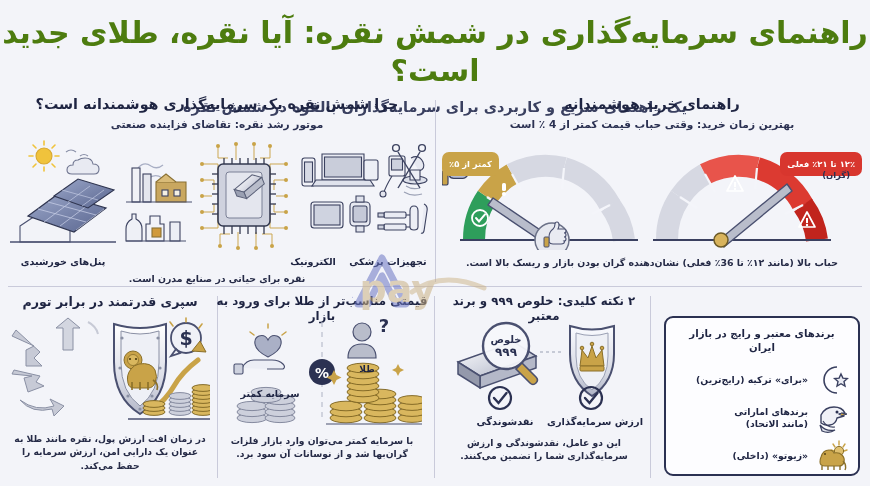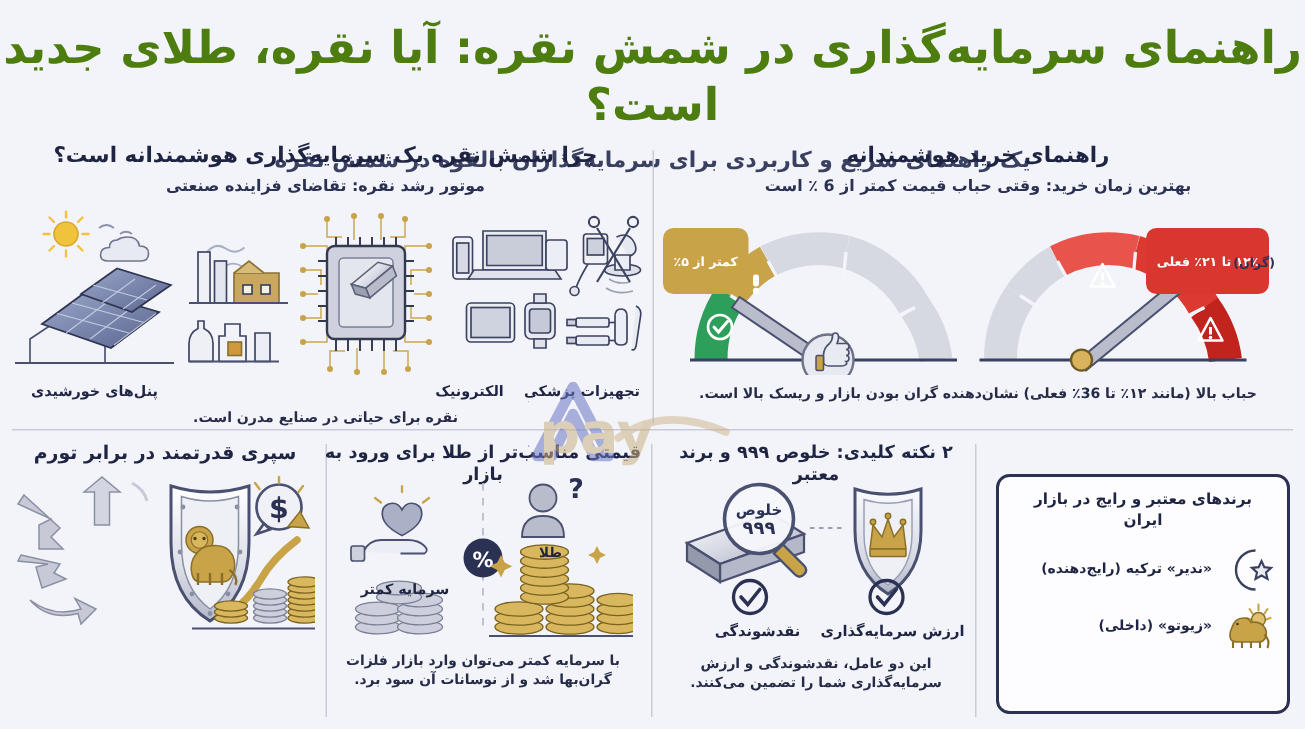--- a/index.html
+++ b/index.html
@@ -153,21 +153,21 @@
     flex: 1;
     line-height: 1.25;
   }
 
   
   .badge {
     position: absolute;
     font-size: 8.4px;
     font-weight: bold;
     color: #ffffff;
-    padding: 17px 7px;
+    padding: 7px 7px;
     border-radius: 7px;
     white-space: nowrap;
     line-height: 1.2;
   }
   .badge-gold { background: #c9a348; }
   .badge-red  { background: #d8362e; }
   .badge-note {
     position: absolute;
     font-size: 8.4px;
     font-weight: bold;
@@ -393,21 +393,21 @@
 
     <div class="small-label" style="position:absolute; left:8px; top:160px; width:110px;">پنل‌های خورشیدی</div>
     <div class="small-label" style="position:absolute; left:273px; top:160px; width:80px;">الکترونیک</div>
     <div class="small-label" style="position:absolute; left:345px; top:160px; width:86px;">تجهیزات پزشکی</div>
 
     <div class="panel-caption" style="position:absolute; left:0; top:176px; width:434px;">نقره برای حیاتی در صنایع مدرن است.</div>
   </div>
 
   <div class="panel" id="q-tr">
     <div class="panel-title">راهنمای خرید هوشمندانه</div>
-    <div class="panel-sub">بهترین زمان خرید: وقتی حباب قیمت کمتر از 6 ٪ است</div>
+    <div class="panel-sub">بهترین زمان خرید: وقتی حباب قیمت کمتر از 4 ٪ است</div>
 
     <svg class="art" style="left:20px; top:58px;" width="190" height="96" viewBox="0 0 190 96">
       <g fill="none" stroke-width="22">
         <path d="M20 86 A 75 75 0 0 1 33 43" stroke="#2e9e5b"></path>
         <path d="M33 43 A 75 75 0 0 1 58 20" stroke="#c9a348"></path>
         <path d="M58 20 A 75 75 0 0 1 110 14" stroke="#d6d8e2"></path>
         <path d="M110 14 A 75 75 0 0 1 156 51" stroke="#d6d8e2"></path>
         <path d="M156 51 A 75 75 0 0 1 170 86" stroke="#d6d8e2"></path>
       </g>
       <g stroke="#f4f5fa" stroke-width="2.2">
@@ -469,21 +469,21 @@
         <rect x="-1" y="-2" width="2" height="5" fill="#ffffff"></rect>
         <circle cx="0" cy="5" r="1.2" fill="#ffffff"></circle>
       </g>
       <g>
         <path d="M72 86 L 140 30 l5 7 L 77 93 z" fill="#b9bdcb" stroke="#4a5070" stroke-width="1.4" stroke-linejoin="round"></path>
       </g>
       <circle cx="74" cy="86" r="7" fill="#d8b35c" stroke="#6c5a26" stroke-width="1.5"></circle>
     </svg>
 
     <div class="badge badge-gold" style="left:8px; top:56px;">کمتر از ۵٪</div>
-    <div class="badge badge-red" style="right:24px; top:56px;">۱۲٪ تا ۲۱٪ فعلی</div>
+    <div class="badge badge-red" style="right:8px; top:56px;">۱۲٪ تا ۲۱٪ فعلی</div>
     <div class="badge-note" style="right:20px; top:74px;margin-left:12px;">(گران)</div>
 
     <div class="panel-caption" style="position:absolute; left:0; top:160px; width:436px;">حباب بالا (مانند ۱۲٪ تا 36٪ فعلی) نشان‌دهنده گران بودن بازار و ریسک بالا است.</div>
   </div>
 
   <div class="panel" id="q-bl1">
     <div class="panel-title" style="font-size:12.6px; padding-top:4px;">سپری قدرتمند در برابر تورم</div>
 
     <svg class="art" style="left:10px; top:26px;" width="200" height="112" viewBox="0 0 200 112">
       <defs>
@@ -562,20 +562,21 @@
           <ellipse cx="193" cy="88" rx="11" ry="3.4"></ellipse>
             <ellipse cx="193" cy="84" rx="11" ry="3.4"></ellipse>
           <ellipse cx="193" cy="80" rx="11" ry="3.4"></ellipse>
             <ellipse cx="193" cy="76" rx="11" ry="3.4"></ellipse>
           <ellipse cx="193" cy="72" rx="11" ry="3.4"></ellipse>
         </g>
       </g>
       <line x1="118" y1="103" x2="200" y2="103" stroke="#4a5070" stroke-width="1.4"></line>
     </svg>
 
+    <div class="panel-caption" style="position:absolute; left:12px; top:142px; width:196px; font-size:9.2px;">در زمان افت ارزش پول، نقره مانند طلا به عنوان یک دارایی امن، ارزش سرمایه را حفظ می‌کند.</div>
   </div>
 
   <div class="panel" id="q-bl2">
     <div class="panel-title" style="font-size:11.8px; padding-top:4px;">قیمتی مناسب‌تر از طلا برای ورود به بازار</div>
 
     <svg class="art" style="left:8px; top:24px;" width="200" height="116" viewBox="0 0 200 116">
 
       <line x1="100" y1="8" x2="100" y2="108" stroke="#b9bdcc" stroke-width="1.2" stroke-dasharray="5 5"></line>
 
       <g>
@@ -705,23 +706,34 @@
   <div class="panel" id="q-bl4">
     <div class="brandbox-shadow"></div>
     <div class="brandbox">
       <div class="brandbox-title">برندهای معتبر و رایج در بازار ایران</div>
 
       <div class="brand-row" style="margin-top:6px;">
         <svg class="brand-ico" viewBox="0 0 34 34">
           <path d="M22 4 a13 13 0 1 0 0 26 a10.5 10.5 0 1 1 0 -26 z" fill="#e9ebf3" stroke="#3a4060" stroke-width="1.6"></path>
           <path d="M26 11 l1.9 4.1 l4.5 .5 l-3.4 3 l1 4.4 l-4 -2.3 l-4 2.3 l1 -4.4 l-3.4 -3 l4.5 -.5 z" fill="#e9ebf3" stroke="#3a4060" stroke-width="1.4"></path>
         </svg>
-        <div class="brand-txt">«ندیر» ترکیه (رایج‌دهنده)</div>
+        <div class="brand-txt">«برای» ترکیه (رایج‌ترین)</div>
       </div>
 
+      <div class="brand-row">
+        <svg class="brand-ico" viewBox="0 0 34 34">
+          <path d="M6 14 q4 -8 13 -8 q8 0 11 6 l-6 1 l5 2 l-7 2 q-1 6 -7 7 q-5 1 -9 -2 z" fill="#f0f1f7" stroke="#3a4060" stroke-width="1.4" stroke-linejoin="round"></path>
+          <path d="M8 20 q4 7 12 6" fill="none" stroke="#3a4060" stroke-width="1.1"></path>
+          <path d="M5 24 q6 7 15 5 q-6 4 -13 1 z" fill="#dfe2ec" stroke="#3a4060" stroke-width="1.2"></path>
+          <circle cx="22" cy="11" r="1.5" fill="#2b3152"></circle>
+          <path d="M26 12 l6 1 l-6 2" fill="#c9a348" stroke="#3a4060" stroke-width="1"></path>
+        </svg>
+        <div class="brand-txt" style="white-space:pre-line;">برندهای اماراتی
+(مانند الاتحاد)</div>
+      </div>
 
       <div class="brand-row">
         <svg class="brand-ico" viewBox="0 0 34 34">
           <g stroke="#c9a348" stroke-width="1.4" stroke-linecap="round">
             <line x1="24" y1="2" x2="24" y2="6"></line>
               <line x1="30" y1="5" x2="28" y2="8"></line>
             <line x1="18" y1="5" x2="20" y2="8"></line>
               <line x1="32" y1="11" x2="29" y2="12"></line>
             <line x1="16" y1="11" x2="19" y2="12"></line>
           </g>

